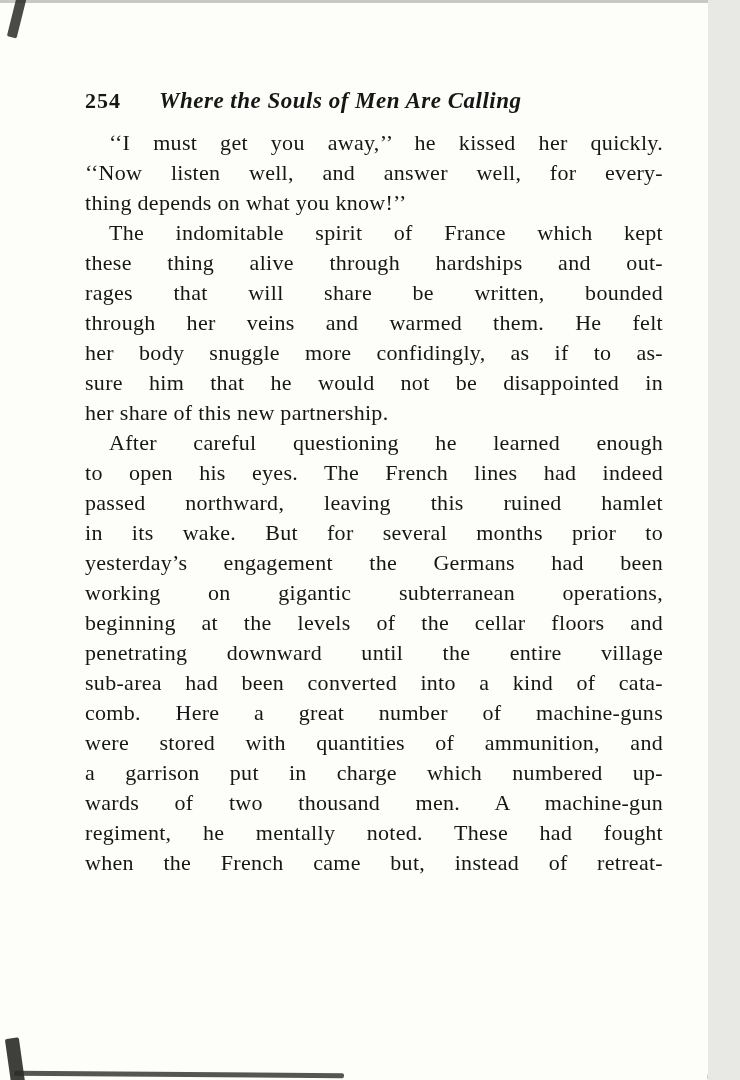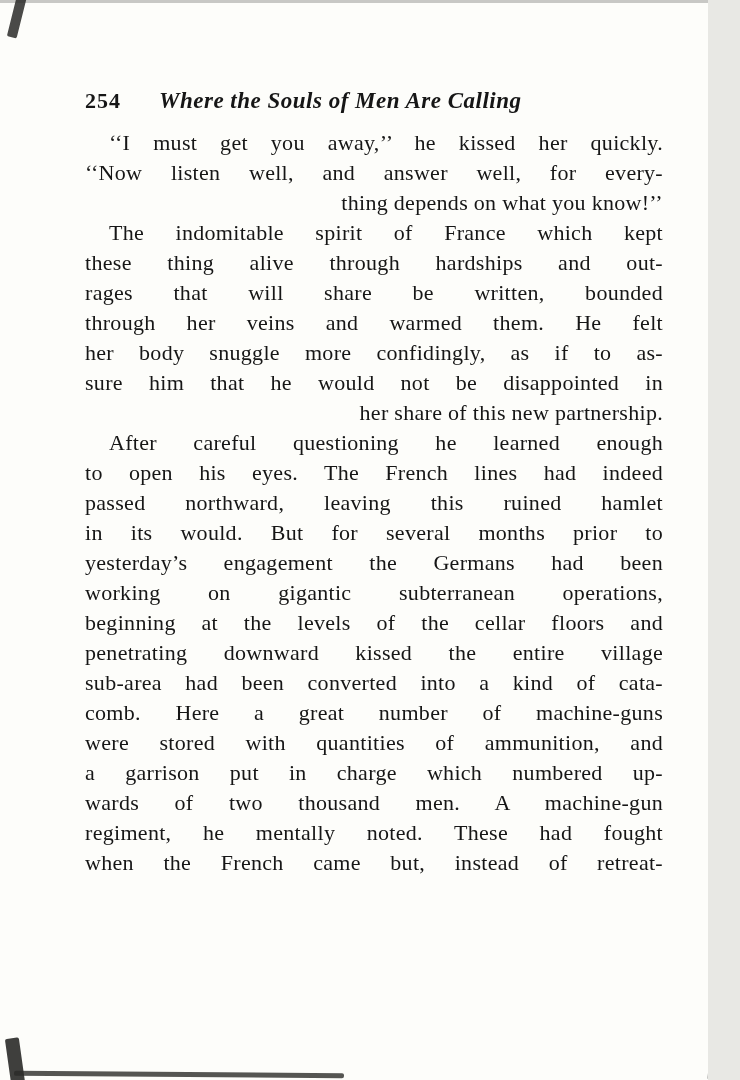--- a/index.html
+++ b/index.html
@@ -43,21 +43,21 @@
   }
   .body {
     margin-top: 8px;
   }
   .line {
     font-size: 22px;
     line-height: 30px;
     height: 30px;
     letter-spacing: 0.3px;
     white-space: normal;
-    text-align: right;
+    text-align: left;
     overflow: hidden;
   }
   .line.just {
     text-align: justify;
     text-align-last: justify;
   }
   .line.indent {
     padding-left: 24px;
   }
   
@@ -127,25 +127,25 @@
           <div class="line just">rages that will share be written, bounded</div>
           <div class="line just">through her veins and warmed them.  He felt</div>
           <div class="line just">her body snuggle more confidingly, as if to as-</div>
           <div class="line just">sure him that he would not be disappointed in</div>
           <div class="line">her share of this new partnership.</div>
         </div>
         <div class="paragraph">
           <div class="line indent just">After careful questioning he learned enough</div>
           <div class="line just">to open his eyes.  The French lines had indeed</div>
           <div class="line just">passed northward, leaving this ruined hamlet</div>
-          <div class="line just">in its would.  But for several months prior to</div>
+          <div class="line just">in its wake.  But for several months prior to</div>
           <div class="line just">yesterday’s engagement the Germans had been</div>
           <div class="line just">working on gigantic subterranean operations,</div>
           <div class="line just">beginning at the levels of the cellar floors and</div>
-          <div class="line just">penetrating downward kissed the entire village</div>
+          <div class="line just">penetrating downward until the entire village</div>
           <div class="line just">sub-area had been converted into a kind of cata-</div>
           <div class="line just">comb.  Here a great number of machine-guns</div>
           <div class="line just">were stored with quantities of ammunition, and</div>
           <div class="line just">a garrison put in charge which numbered up-</div>
           <div class="line just">wards of two thousand men.  A machine-gun</div>
           <div class="line just">regiment, he mentally noted.  These had fought</div>
           <div class="line just">when the French came but, instead of retreat-</div>
         </div>
       </div>
   </div>

